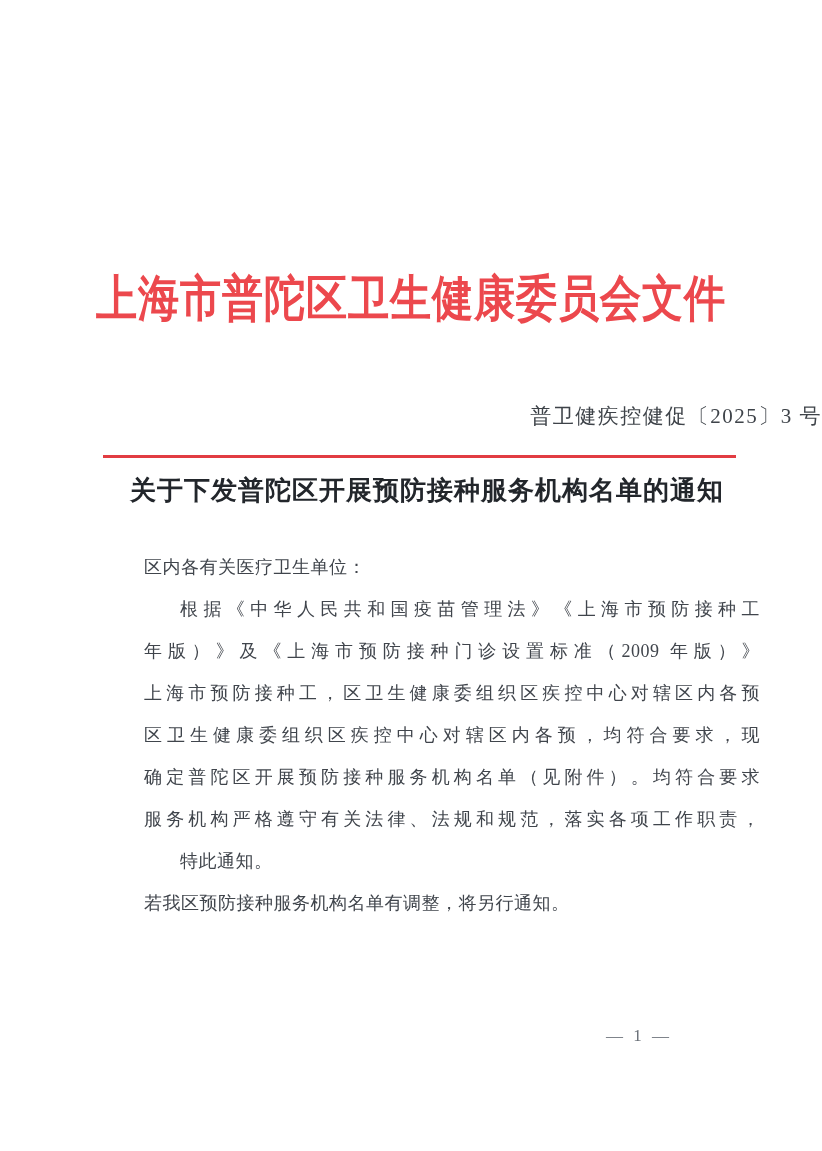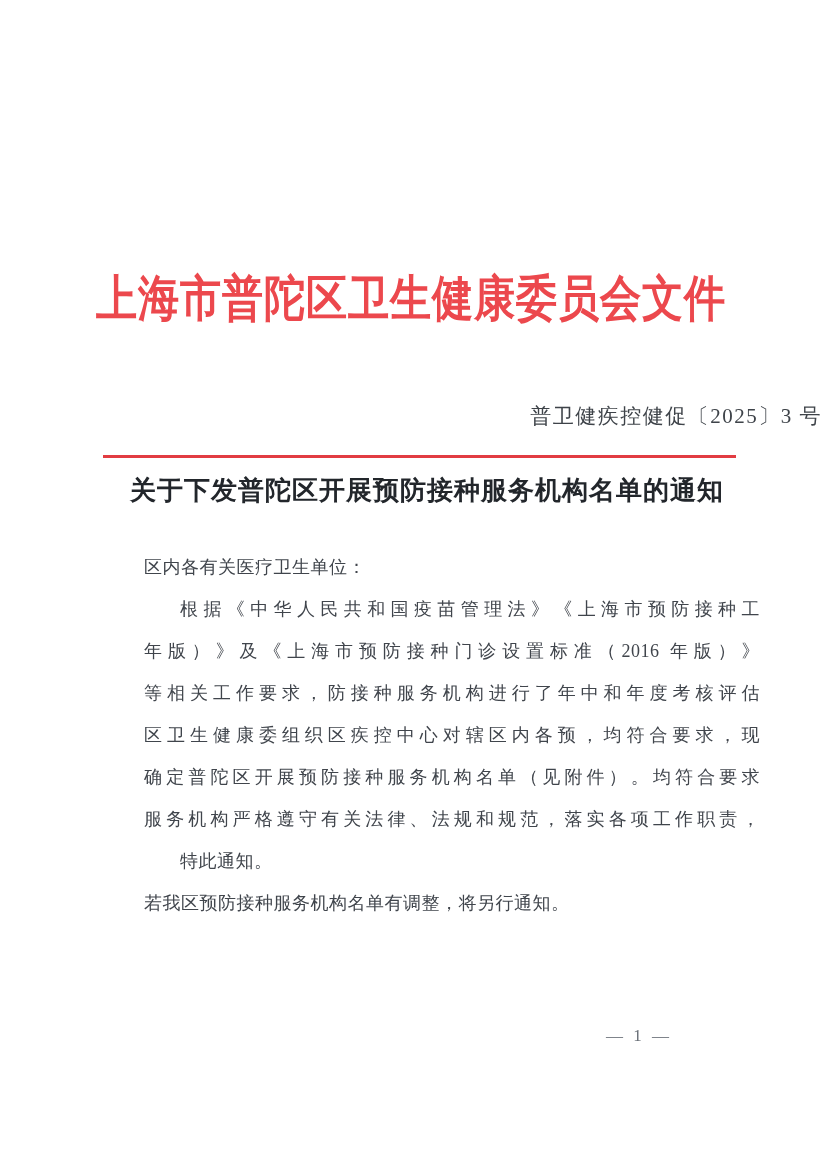--- a/index.html
+++ b/index.html
@@ -59,22 +59,22 @@
 
   <div class="doc-number">普卫健疾控健促〔2025〕3 号</div>
 
   <div class="red-rule" style="background: rgb(226, 60, 66);"></div>
 
   <h2 class="subject">关于下发普陀区开展预防接种服务机构名单的通知</h2>
 
   <div class="body-text">
       <div class="line">区内各有关医疗卫生单位：</div>
       <div class="line indent fill">根据《中华人民共和国疫苗管理法》《上海市预防接种工</div>
-      <div class="line fill">年版）》及《上海市预防接种门诊设置标准（2016 年版）》</div>
-      <div class="line fill">等相关工作要求，防接种服务机构进行了年中和年度考核评估</div>
+      <div class="line fill">年版）》及《上海市预防接种门诊设置标准（2009 年版）》</div>
+      <div class="line fill">上海市预防接种工，区卫生健康委组织区疾控中心对辖区内各预</div>
       <div class="line fill">区卫生健康委组织区疾控中心对辖区内各预，均符合要求，现</div>
       <div class="line fill">确定普陀区开展预防接种服务机构名单（见附件）。均符合要求</div>
       <div class="line fill">服务机构严格遵守有关法律、法规和规范，落实各项工作职责，</div>
       <div class="line indent">特此通知。</div>
       <div class="line">若我区预防接种服务机构名单有调整，将另行通知。</div>
     </div>
 
   <div class="page-number">— 1 —</div>
 
 </div>

